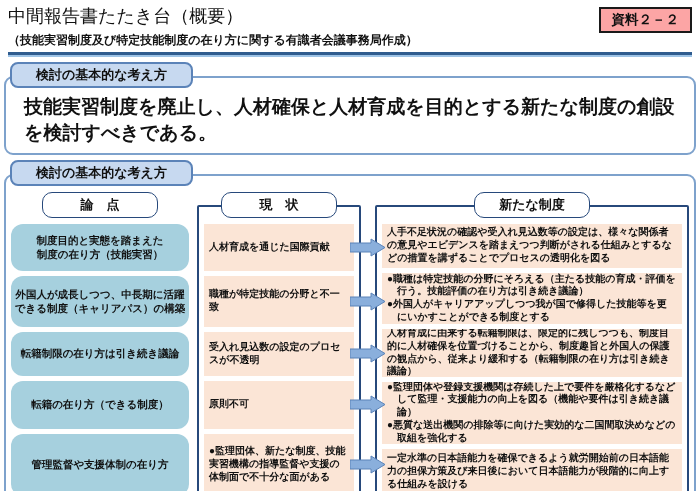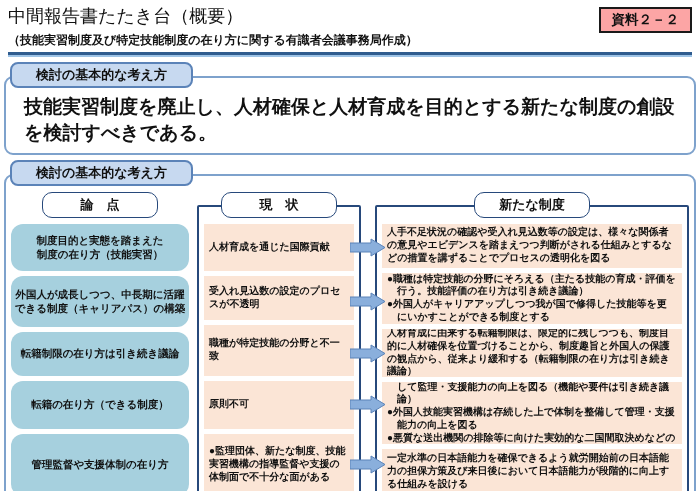--- a/index.html
+++ b/index.html
@@ -100,25 +100,25 @@
           <div class="issue-box h5">外国人の日本語能力向上
 に向けた取組</div>
         </div>
 
         <div class="col-current">
           <div class="pill pill-float">現　状</div>
           <div class="frame">
             <div class="dbox h0">
               <div class="li-flush">人材育成を通じた国際貢献</div>
             </div>
+            <div class="dbox h1">
+              <div class="li-flush">職種が特定技能の分野と不一致</div>
+            </div>
             <div class="dbox h2">
               <div class="li-flush">受入れ見込数の設定のプロセスが不透明</div>
-            </div>
-            <div class="dbox h1">
-              <div class="li-flush">職種が特定技能の分野と不一致</div>
             </div>
             <div class="dbox h3">
               <div class="li-flush">原則不可</div>
             </div>
             <div class="dbox h4">
               <div class="li-flush">●監理団体、新たな制度、技能実習機構の指導監督や支援の体制面で不十分な面がある</div>
             </div>
             <div class="dbox h5">
               <div class="li-flush">本人の能力や教育水準の定めなし</div>
             </div>
@@ -166,21 +166,20 @@
             </div>
             <div class="dbox h1">
               <div class="li">●職種は特定技能の分野にそろえる（主たる技能の育成・評価を行う。技能評価の在り方は引き続き議論）</div>
               <div class="li">●外国人がキャリアアップしつつ我が国で修得した技能等を更にいかすことができる制度とする</div>
             </div>
             <div class="dbox h3">
               <div class="li-flush">人材育成に由来する転籍制限は、限定的に残しつつも、制度目的に人材確保を位置づけることから、制度趣旨と外国人の保護の観点から、従来より緩和する（転籍制限の在り方は引き続き議論）</div>
             </div>
             <div class="dbox h4">
               <div class="li">●監理団体や登録支援機関は存続した上で要件を厳格化するなどして監理・支援能力の向上を図る（機能や要件は引き続き議論）</div>
-              <div class="li">●外国人技能実習機構は存続した上で体制を整備して管理・支援能力の向上を図る</div>
               <div class="li">●悪質な送出機関の排除等に向けた実効的な二国間取決めなどの取組を強化する</div>
             </div>
             <div class="dbox h5">
               <div class="li-flush">一定水準の日本語能力を確保できるよう就労開始前の日本語能力の担保方策及び来日後において日本語能力が段階的に向上する仕組みを設ける</div>
             </div>
           </div>
         </div>
 
       </div>
     </div>

